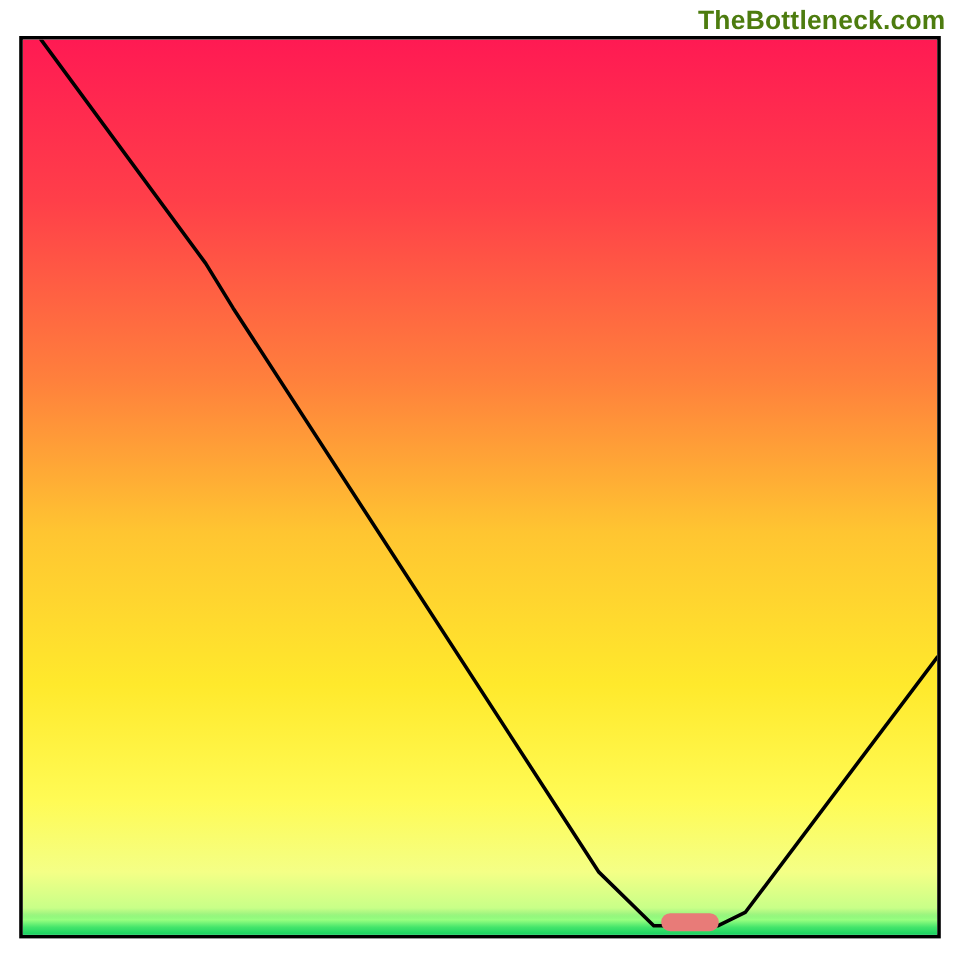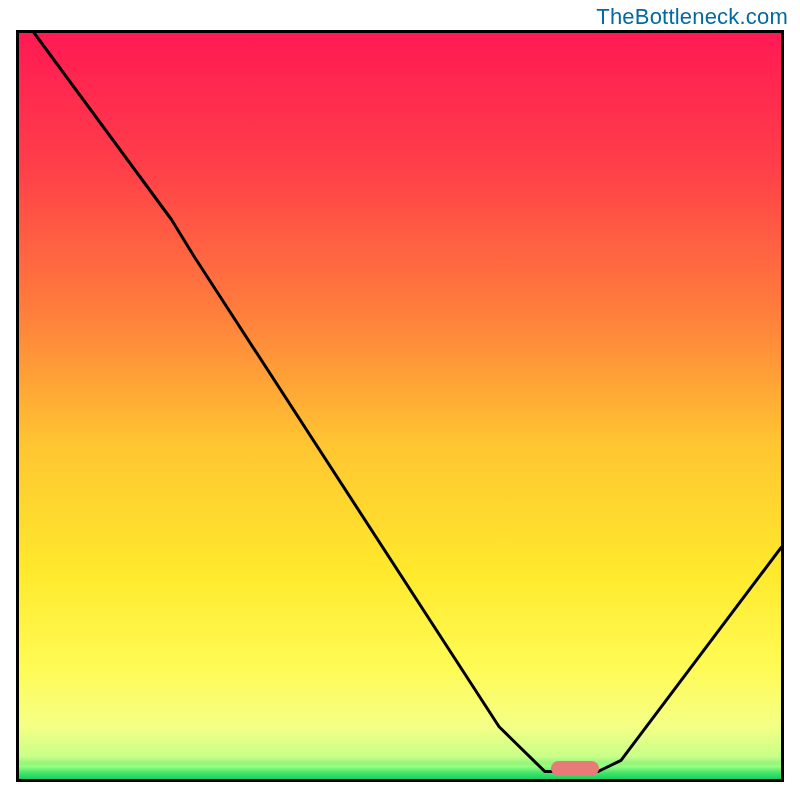--- a/index.html
+++ b/index.html
@@ -13,22 +13,22 @@
   .wrap {
     position: relative;
     width: 800px;
     height: 800px;
   }
   .watermark {
     position: absolute;
     top: 4px;
     right: 12px;
     font-size: 22px;
-    font-weight: 400;
-    color: #0369a1;
+    font-weight: 700;
+    color: #4d7c0f;
     letter-spacing: 0.2px;
   }
   .plot {
     position: absolute;
     left: 16px;
     top: 30px;
     width: 768px;
     height: 752px;
     border: 3px solid #000;
     box-sizing: border-box;

